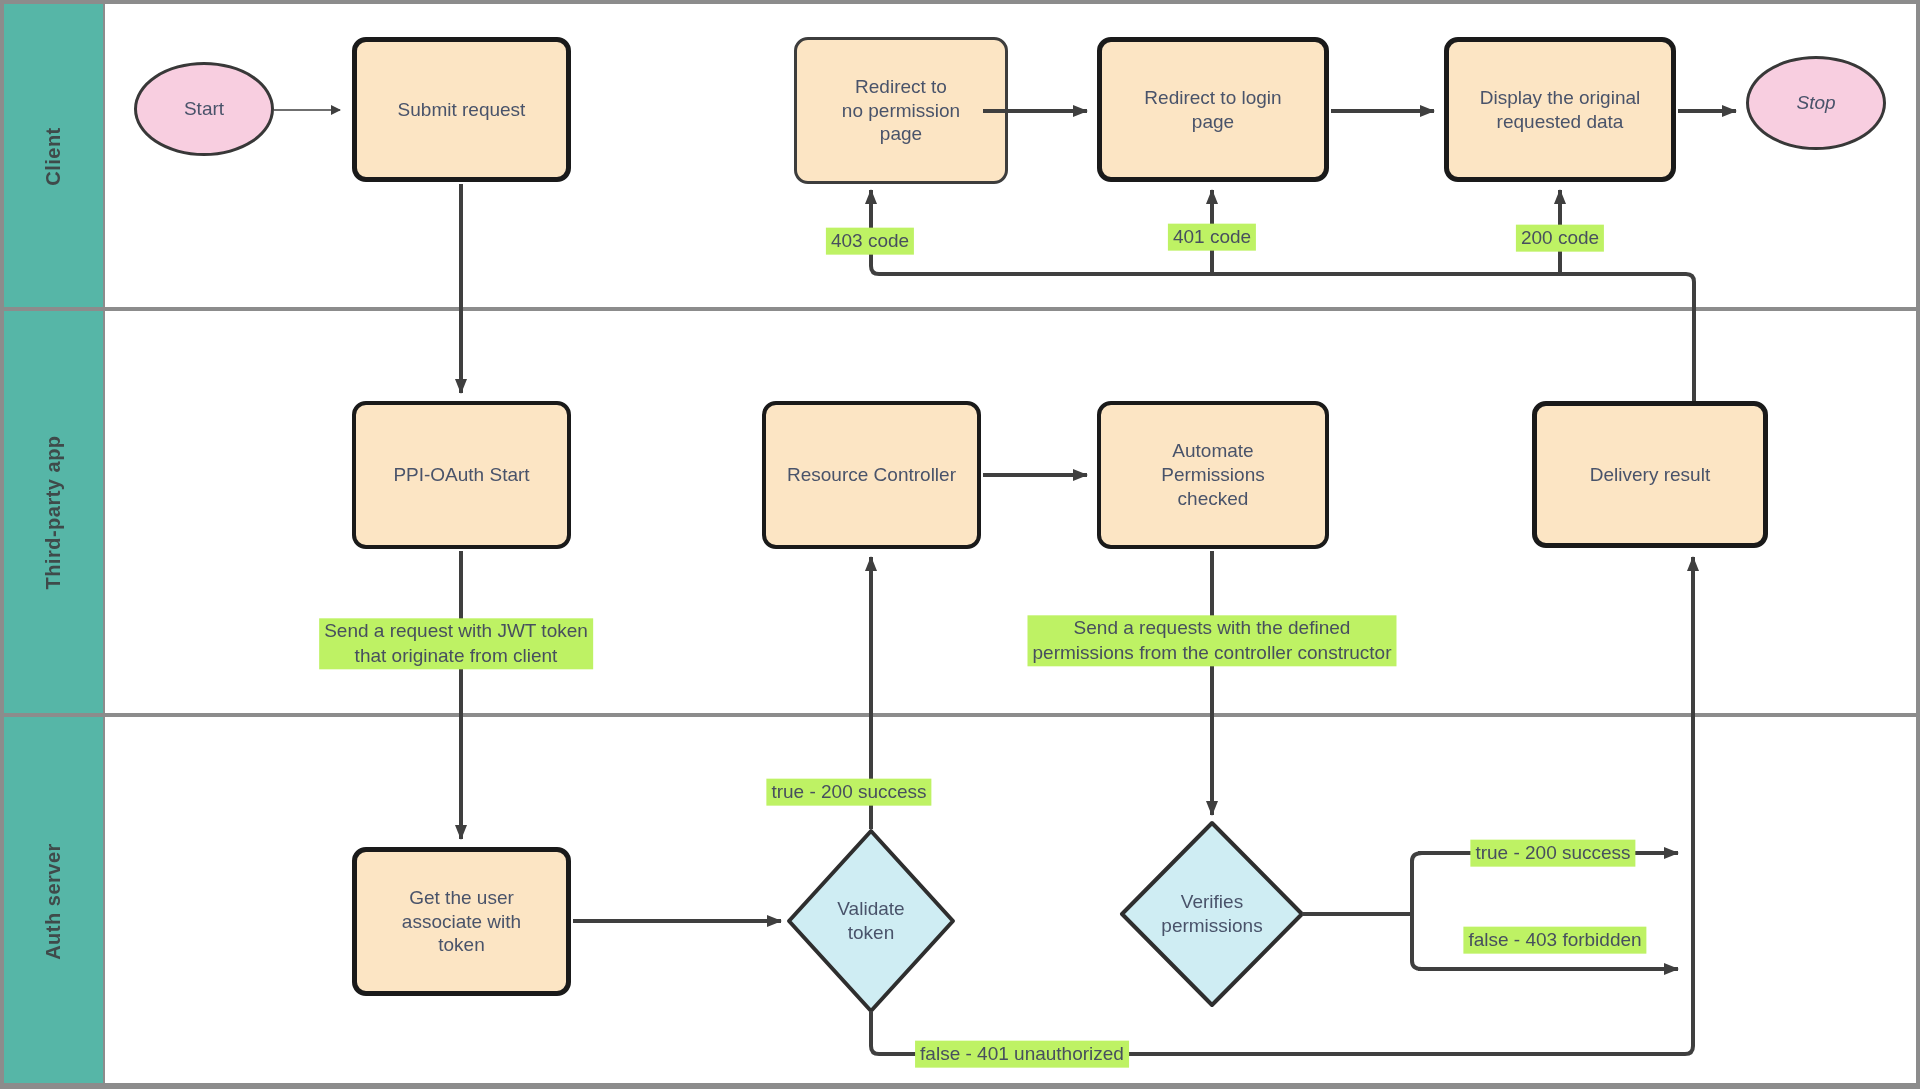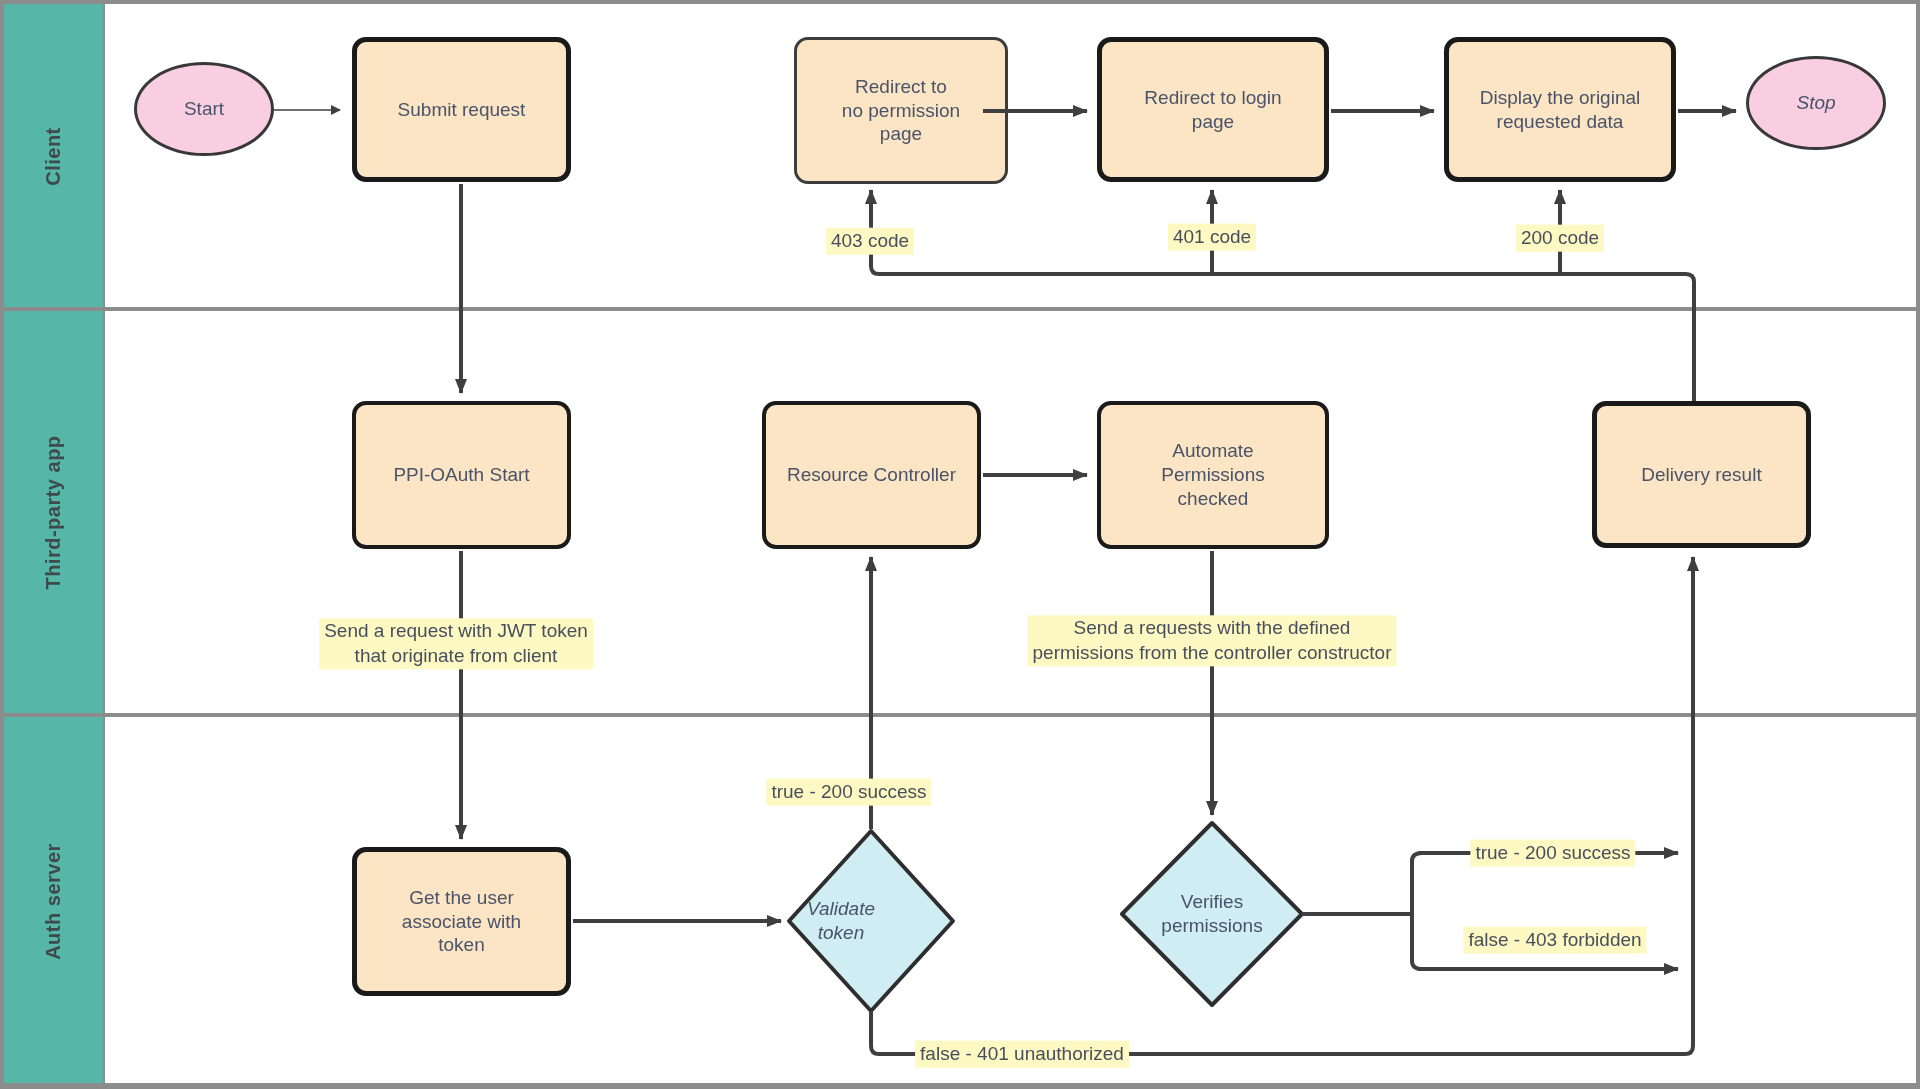--- a/index.html
+++ b/index.html
@@ -27,21 +27,21 @@
     font-size:19px;color:#49536a;background:#f8cee0;border:3px solid #383838;
     border-radius:50%;box-sizing:border-box;z-index:2;
   }
   .diamond-label{
     position:absolute;display:flex;align-items:center;justify-content:center;
     text-align:center;font-size:19px;line-height:1.25;color:#49536a;
     white-space:pre-line;z-index:6;pointer-events:none;
   }
   .edge-label{
     position:absolute;transform:translate(-50%,-50%);
-    background:#fef9c3;padding:1px 5px;font-size:19px;line-height:1.3;
+    background:#bef264;padding:1px 5px;font-size:19px;line-height:1.3;
     color:#474f5e;text-align:center;white-space:pre-line;z-index:7;
   }
   svg.wires{position:absolute;left:0;top:0;z-index:5;pointer-events:none;}
 </style>
 </head>
 <body>
 
 <div id="stage">
 
   <div class="lane-col"></div>
@@ -80,21 +80,21 @@
   </div>
 
   <div class="node" style="left:348px;top:397px;width:219px;height:148px;">PPI-OAuth Start</div>
 
   <div class="node" style="left:758px;top:397px;width:219px;height:148px;">Resource Controller</div>
 
   <div class="node" style="left:1093px;top:397px;width:232px;height:148px;">Automate
 Permissions
 checked</div>
 
-  <div class="node thick" style="left:1588px;top:397px;width:219px;height:147px;">Delivery result</div>
+  <div class="node thick" style="left:1528px;top:397px;width:236px;height:147px;">Delivery result</div>
 
   <div class="node thick" style="left:348px;top:843px;width:219px;height:149px;">Get the user
 associate with
 token</div>
 
   <svg class="wires" width="1920" height="1089" viewBox="0 0 1920 1089">
     <defs>
       <marker id="arrow" markerUnits="userSpaceOnUse" markerWidth="18" markerHeight="14" refX="15" refY="7" orient="auto">
         <path d="M1,1 L16,7 L1,13 Z" fill="#3f3f3f"></path>
       </marker>
@@ -128,21 +128,21 @@
     <path d="M1556,270 L1556,186" stroke="#3f3f3f" stroke-width="4" fill="none" marker-end="url(#arrow)"></path>
 
     <path d="M1298,910 L1408,910" stroke="#3f3f3f" stroke-width="4" fill="none"></path>
     <path d="M1418,849 Q1408,849 1408,857 L1408,957 Q1408,965 1418,965" stroke="#3f3f3f" stroke-width="4" fill="none"></path>
     <path d="M1414,849 L1674,849" stroke="#3f3f3f" stroke-width="4" fill="none" marker-end="url(#arrow)"></path>
     <path d="M1414,965 L1674,965" stroke="#3f3f3f" stroke-width="4" fill="none" marker-end="url(#arrow)"></path>
 
     <path d="M867,1007 L867,1042 Q867,1050 875,1050 L1681,1050 Q1689,1050 1689,1042 L1689,553" stroke="#3f3f3f" stroke-width="4" fill="none" stroke-linejoin="round" marker-end="url(#arrow)"></path>
   </svg>
 
-  <div class="diamond-label" style="left:767px;top:877px;width:140px;height:80px;font-style:italic;">Validate
+  <div class="diamond-label" style="left:797px;top:877px;width:140px;height:80px;">Validate
 token</div>
   <div class="diamond-label" style="left:1128px;top:870px;width:160px;height:80px;">Verifies
 permissions</div>
 
   <div class="edge-label" style="left:866px;top:237px;">403 code</div>
   <div class="edge-label" style="left:1208px;top:233px;">401 code</div>
   <div class="edge-label" style="left:1556px;top:234px;">200 code</div>
 
   <div class="edge-label" style="left:452px;top:640px;">Send a request with JWT token
 that originate from client</div>

